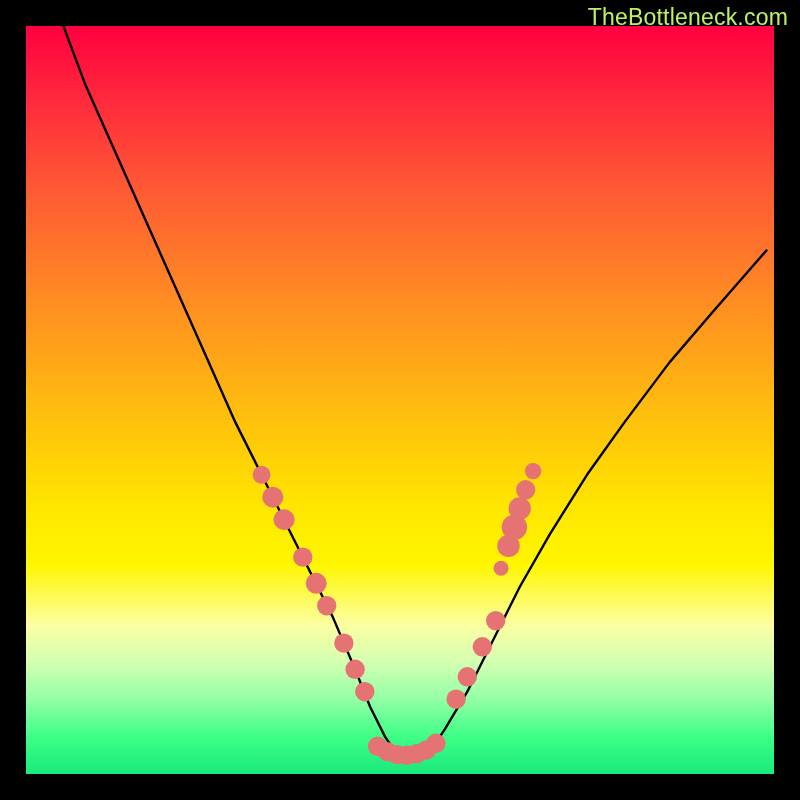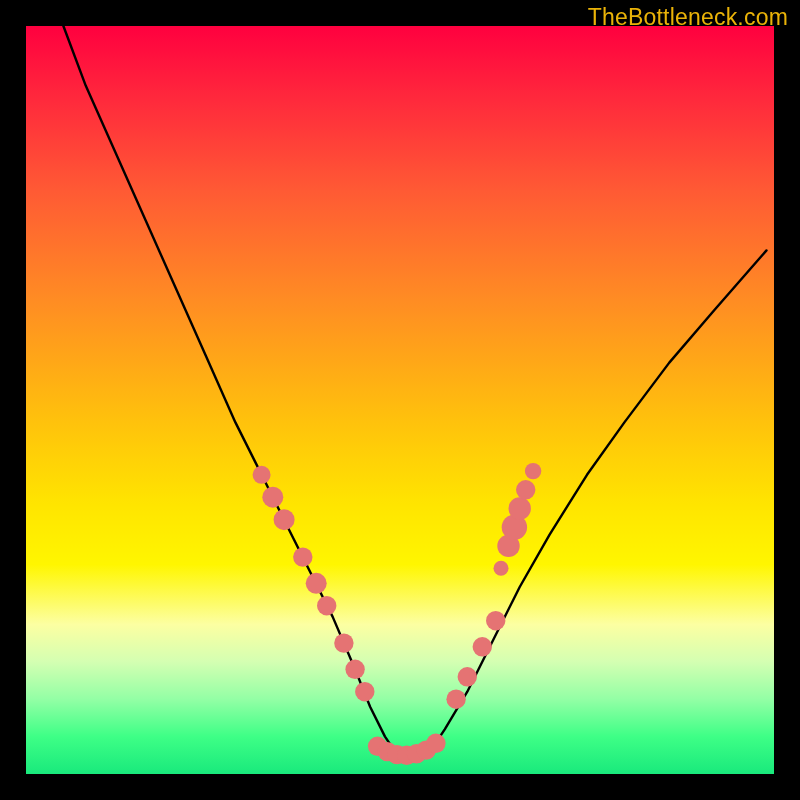--- a/index.html
+++ b/index.html
@@ -35,21 +35,21 @@
       #d4ffb2 85%,
       #93ffa5 90%,
       #3eff86 95%,
       #19e97c 100%
     );
   }
   .watermark {
     position: absolute;
     top: 4px;
     right: 12px;
-    color: #eab308;
+    color: #bef264;
     font-size: 23px;
     font-weight: 500;
     letter-spacing: 0.2px;
   }
   svg.curve {
     position: absolute;
     left: 26px;
     top: 26px;
     width: 748px;
     height: 748px;

